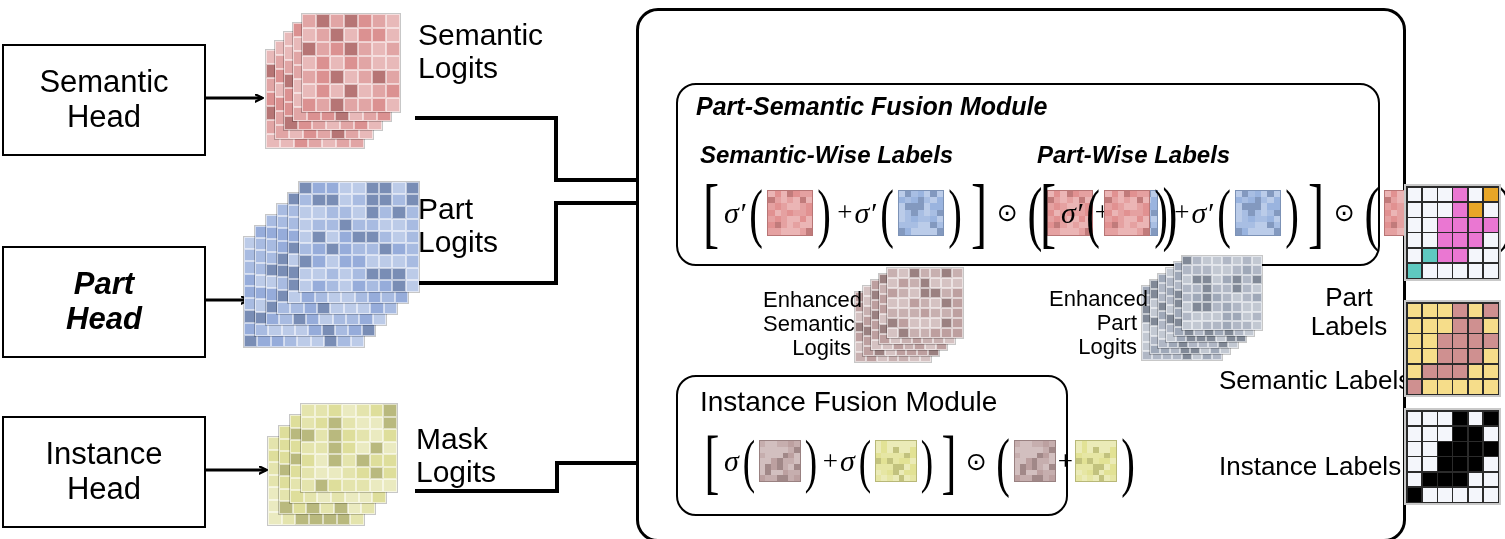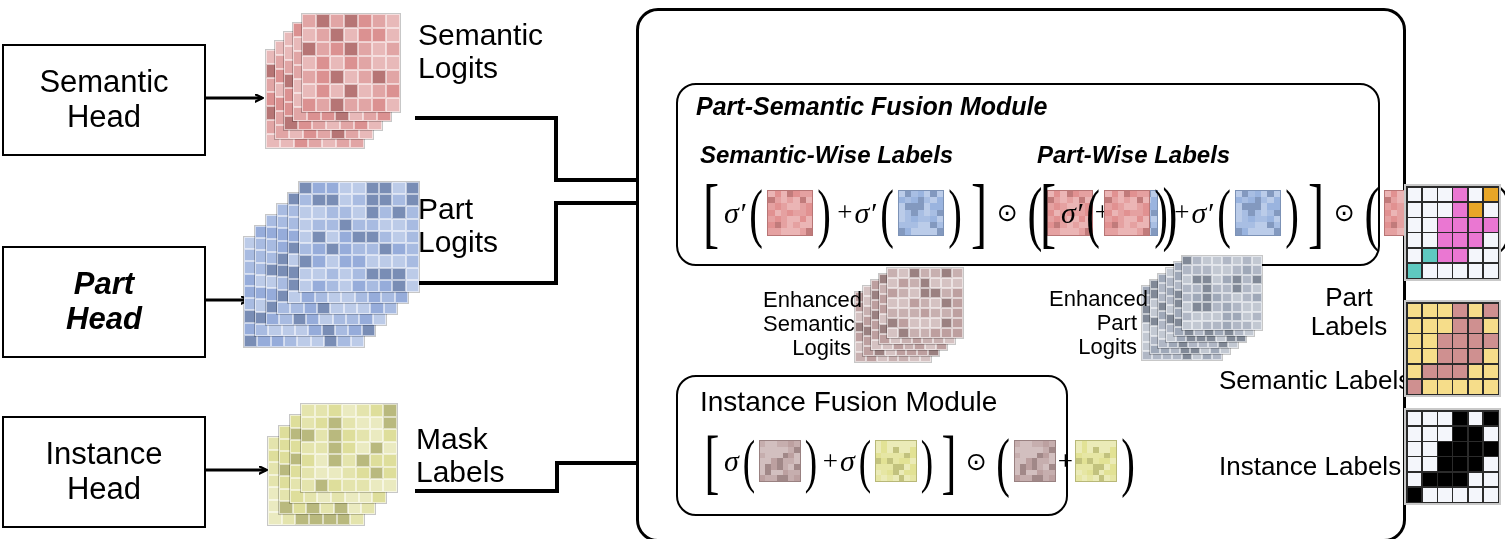--- a/index.html
+++ b/index.html
@@ -1068,21 +1068,21 @@
         <i style="width:13.714285714285714px;height:12.571428571428571px;background:rgb(234,234,192)"></i>
         <i style="width:13.714285714285714px;height:12.571428571428571px;background:rgb(228,228,173)"></i>
         <i style="width:13.714285714285714px;height:12.571428571428571px;background:rgb(185,185,126)"></i>
         <i style="width:13.714285714285714px;height:12.571428571428571px;background:rgb(185,185,126)"></i>
         <i style="width:13.714285714285714px;height:12.571428571428571px;background:rgb(185,185,126)"></i>
         <i style="width:13.714285714285714px;height:12.571428571428571px;background:rgb(185,185,126)"></i>
         <i style="width:13.714285714285714px;height:12.571428571428571px;background:rgb(228,228,173)"></i>
       </div>
     </div>
   <div class="plainlabel" style="left:416px;top:422px;font-size:30px;">Mask
-Labels</div>
+Logits</div>
 
   <div class="roundbox" style="left:636px;top:8px;width:764px;height:528px;"></div>
 
   <div class="roundbox inner" style="left:676px;top:83px;width:700px;height:179px;"></div>
   <div class="title-bolditalic" style="left:696px;top:92px;font-size:25px;">Part-Semantic Fusion Module</div>
 
   <div class="title-bolditalic" style="left:700px;top:141px;font-size:24px;">Semantic-Wise Labels</div>
   <div class="title-bolditalic" style="left:1037px;top:141px;font-size:24px;">Part-Wise Labels</div>
 
   <div class="formula" style="left:698px;top:180px;">

